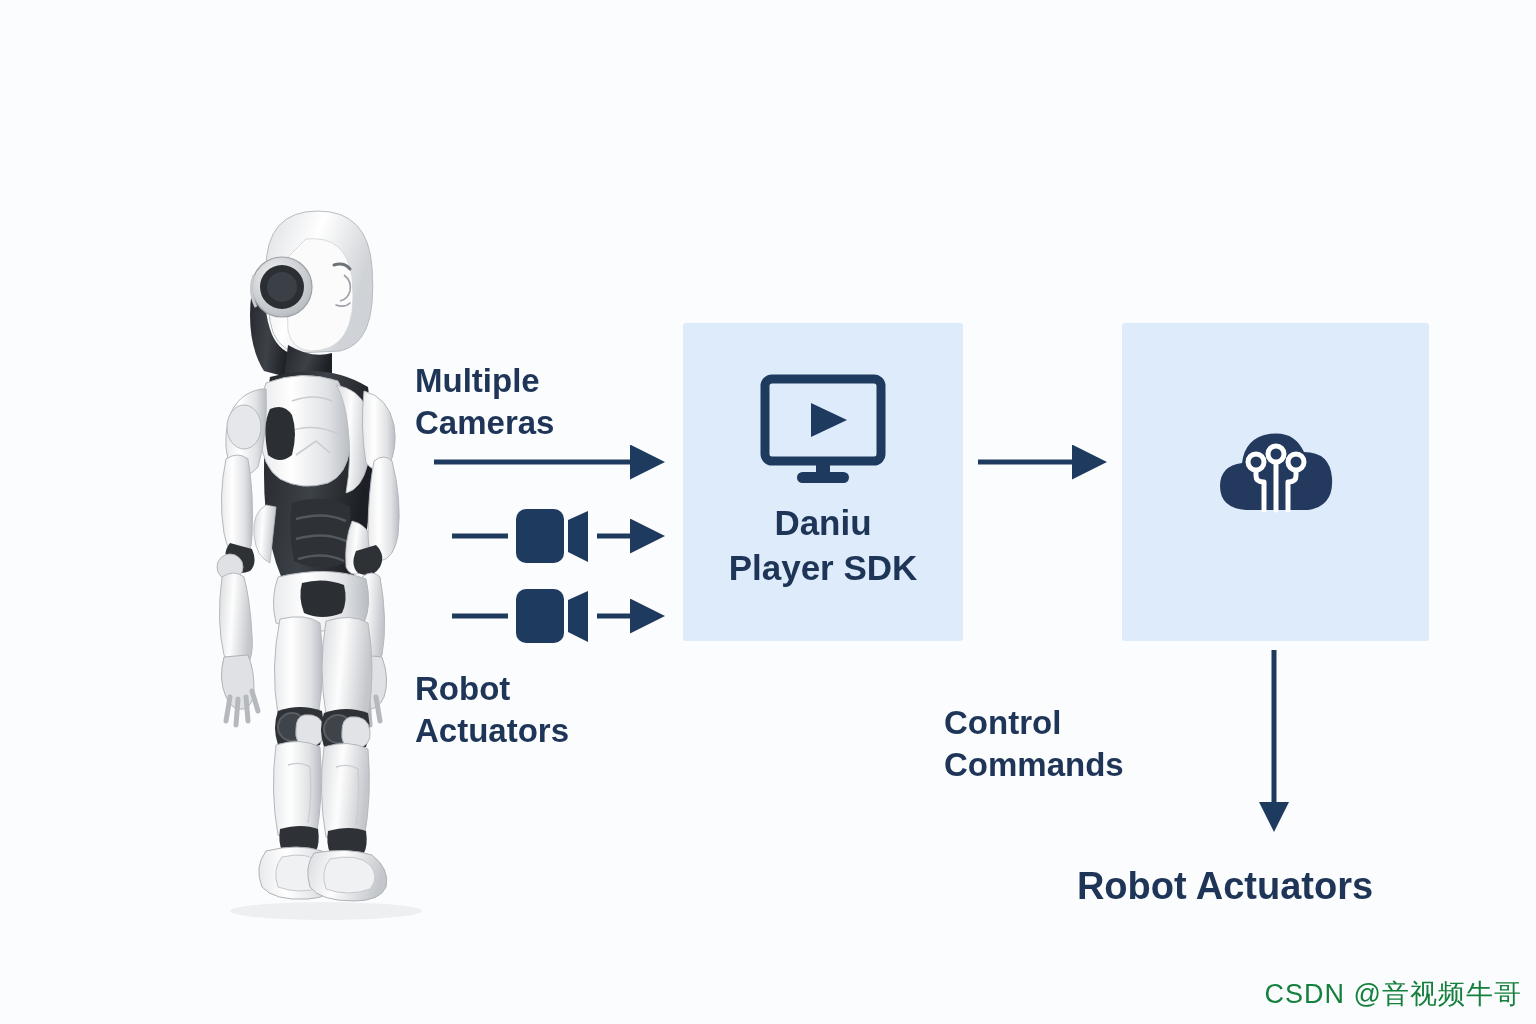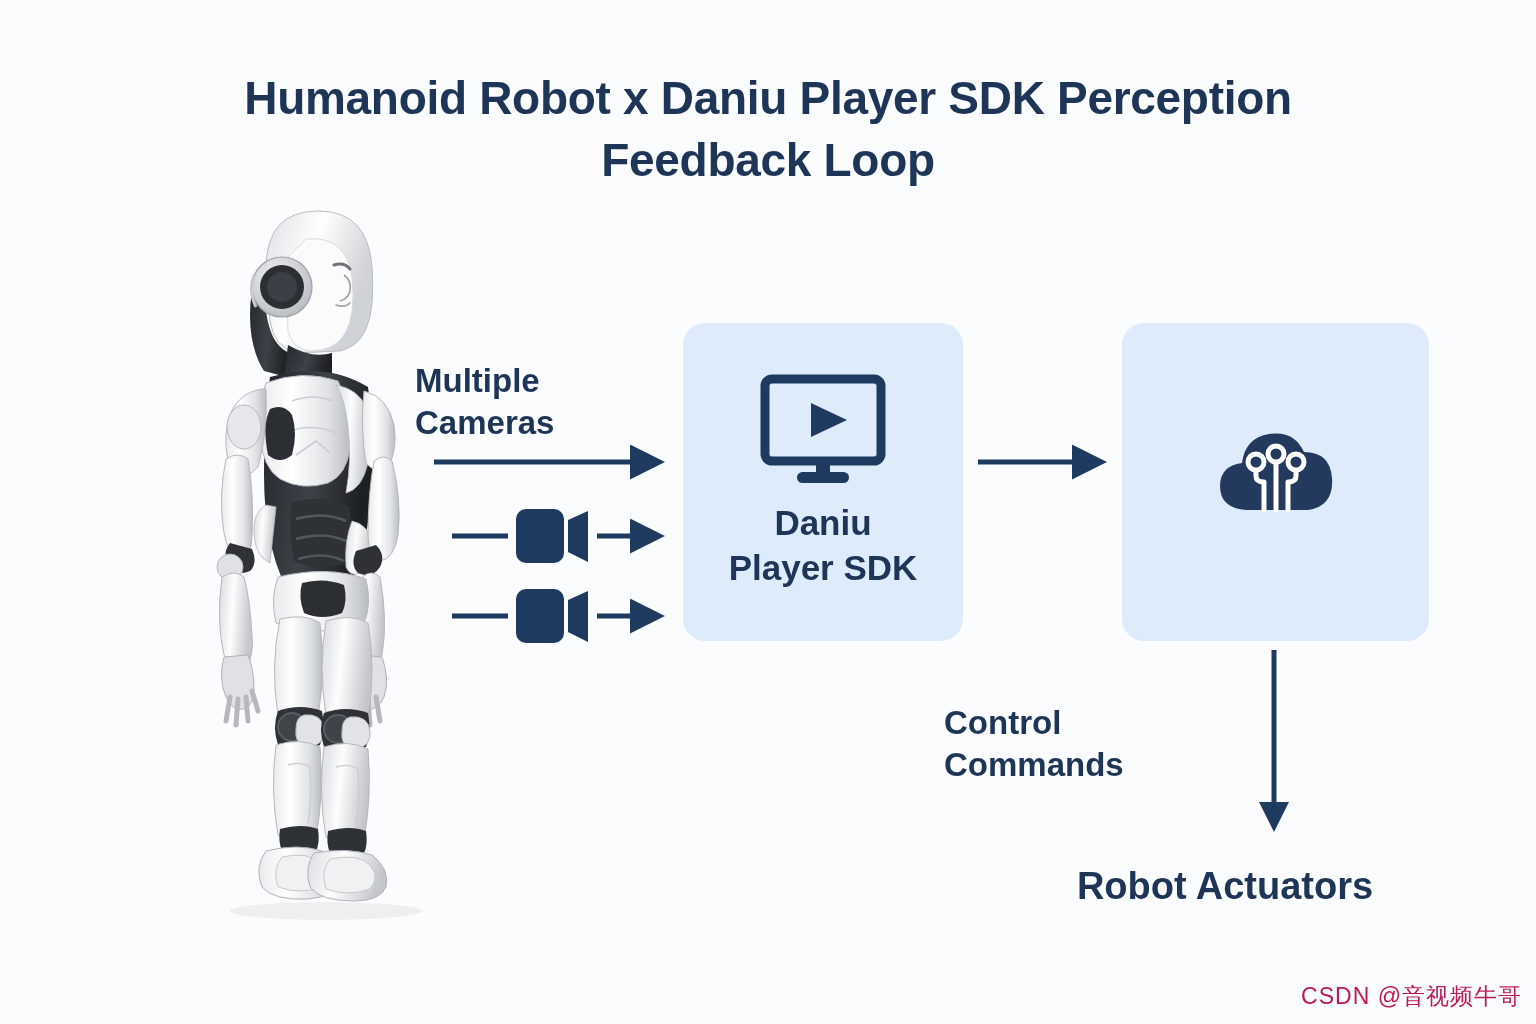--- a/index.html
+++ b/index.html
@@ -37,21 +37,21 @@
     left: 196px;
     top: 205px;
     width: 268px;
     height: 715px;
   }
 
   
   .flow-box {
     position: absolute;
     background: #deebfb;
-    border-radius: 22px;
+    border-radius: 3px;
     display: flex;
     flex-direction: column;
     align-items: center;
     justify-content: center;
   }
   #box-sdk   { left: 683px; top: 323px; width: 280px; height: 318px; }
   #box-cloud { left: 1122px; top: 323px; width: 307px; height: 318px; }
 
   .box-icon {
     width: 128px;
@@ -101,32 +101,31 @@
     width: 1536px;
     height: 1024px;
     pointer-events: none;
   }
 
   
   #watermark {
     position: absolute;
     right: 14px;
     bottom: 12px;
-    font-size: 23px;
-    color: #be185d;
+    font-size: 27px;
+    color: #15803d;
     letter-spacing: 1px;
     font-family: "Liberation Sans", sans-serif;
   }
 </style>
 </head>
 <body>
 
 <div id="canvas">
 
-  <div id="diagram-title">Humanoid Robot x Daniu Player SDK Perception Feedback Loop</div>
 
   <svg id="robot-figure" viewBox="0 0 268 715" xmlns="http://www.w3.org/2000/svg">
     <defs>
       <linearGradient id="plateG" x1="0" y1="0" x2="1" y2="0">
         <stop offset="0%" stop-color="#e9eaec"></stop>
         <stop offset="35%" stop-color="#ffffff"></stop>
         <stop offset="75%" stop-color="#dfe1e4"></stop>
         <stop offset="100%" stop-color="#b8bcc1"></stop>
       </linearGradient>
       <linearGradient id="plateG2" x1="0" y1="0" x2="1" y2="0.2">
@@ -244,20 +243,22 @@
 
       <path d="M70 646 q32 -8 56 0 q18 14 16 32 q-4 14 -30 16 q-34 2 -46 -12 q-8 -20 4 -36 z" fill="url(#plateG)" stroke="#aeb2b7" stroke-width="1"></path>
       <path d="M86 652 q26 -6 38 6 q10 12 2 24 q-22 8 -44 0 q-6 -18 4 -30 z" fill="#f0f1f3" stroke="#c5c8cc" stroke-width="1"></path>
       <path d="M118 648 q34 -6 58 2 q18 14 14 32 q-6 14 -32 14 q-34 0 -44 -14 q-6 -20 4 -34 z" fill="url(#plateG2)" stroke="#aeb2b7" stroke-width="1"></path>
       <path d="M134 654 q28 -6 40 6 q10 12 0 24 q-22 8 -44 0 q-6 -18 4 -30 z" fill="#f0f1f3" stroke="#c5c8cc" stroke-width="1"></path>
     </g>
   </svg>
 
   <div id="label-multiple-cameras" class="flow-label">Multiple
 Cameras</div>
+  <div id="label-robot-actuators" class="flow-label">Robot
+Actuators</div>
   <div id="label-control-commands" class="flow-label">Control
 Commands</div>
   <div id="label-robot-actuators-out">Robot Actuators</div>
 
   <svg class="svg-layer" viewBox="0 0 1536 1024" xmlns="http://www.w3.org/2000/svg">
     <defs>
       <marker id="arrowhead" markerWidth="7" markerHeight="7" refX="5.6" refY="3.5" orient="auto" markerUnits="strokeWidth">
         <path d="M0,0 L7,3.5 L0,7 z" fill="#1e3a5f"></path>
       </marker>
       <marker id="arrowhead-big" markerWidth="6" markerHeight="6" refX="4.8" refY="3" orient="auto" markerUnits="strokeWidth">

